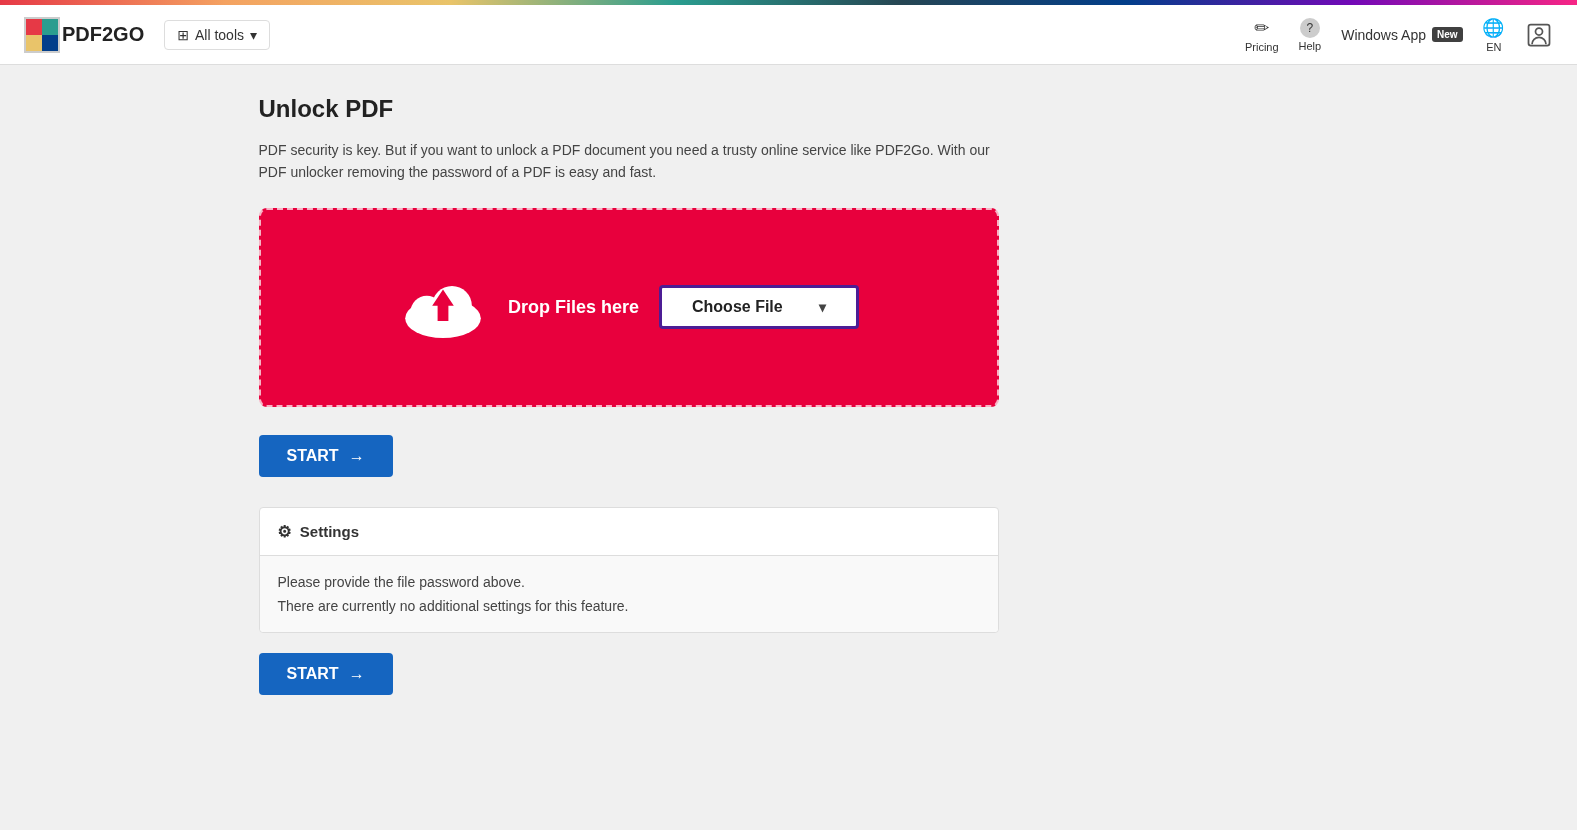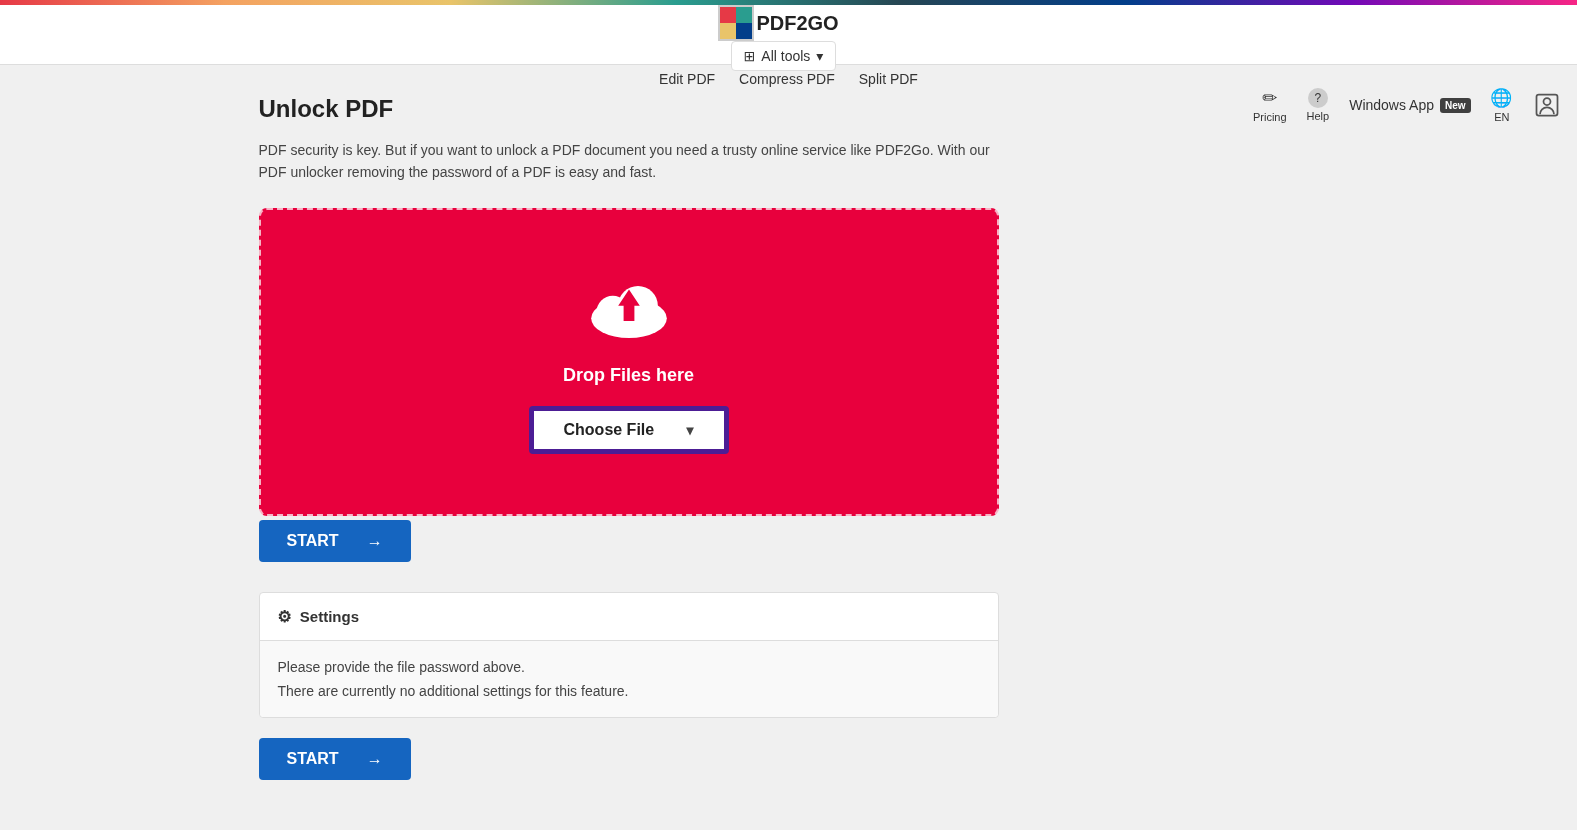--- a/index.html
+++ b/index.html
@@ -11,23 +11,22 @@
       background: linear-gradient(to right, #e63946, #f4a261, #e9c46a, #2a9d8f, #264653, #023e8a, #7209b7, #f72585);
     }
 
     
     .header {
       background: #fff;
       border-bottom: 1px solid #ddd;
       height: 60px;
       display: flex;
       align-items: center;
-      padding: 0 16px;
+      padding: 0 24px;
       gap: 0;
-      flex-direction: column;
     }
 
     .logo {
       display: flex;
       align-items: center;
       margin-right: 20px;
       font-weight: bold;
       font-size: 22px;
       text-decoration: none;
       color: #333;
@@ -158,37 +157,36 @@
       max-width: 800px;
     }
 
     
     .drop-zone {
       background: #e8003d;
       border: 2px dashed rgba(255,255,255,0.7);
       border-radius: 8px;
       padding: 60px 20px;
       display: flex;
-      flex-direction: column;
       align-items: center;
       justify-content: center;
       gap: 20px;
       cursor: pointer;
-      margin-bottom: 4px;
+      margin-bottom: 28px;
     }
 
     .drop-text {
       color: white;
       font-size: 18px;
       font-weight: 600;
     }
 
     .choose-file-btn {
       background: white;
-      border: 5px solid #4c1d95;
+      border: 3px solid #4c1d95;
       border-radius: 4px;
       padding: 10px 30px;
       font-size: 16px;
       font-weight: 600;
       color: #222;
       cursor: pointer;
       display: flex;
       align-items: center;
       gap: 8px;
       min-width: 200px;
@@ -205,21 +203,21 @@
       background: #1565c0;
       color: white;
       border: none;
       border-radius: 4px;
       padding: 12px 28px;
       font-size: 16px;
       font-weight: 600;
       cursor: pointer;
       display: flex;
       align-items: center;
-      gap: 28px;
+      gap: 10px;
       margin-bottom: 30px;
     }
 
     
     .settings-section {
       border: 1px solid #ddd;
       border-radius: 4px;
       background: #fff;
       margin-bottom: 20px;
     }
@@ -285,25 +283,20 @@
     </div>
     <span class="logo-text">PDF2GO</span>
   </a>
 
   <button class="nav-all-tools">
     <span>⊞</span>
     <span>All tools</span>
     <span>▾</span>
   </button>
 
-  <nav class="nav-links">
-    <a class="nav-link" href="#">Edit PDF</a>
-    <a class="nav-link" href="#">Compress PDF</a>
-    <a class="nav-link" href="#">Split PDF</a>
-  </nav>
 
   <div class="header-right">
     <div class="header-icon-btn">
       <span style="font-size:18px;">✏</span>
       <span>Pricing</span>
     </div>
 
     <div class="header-icon-btn">
       <span style="font-size:18px; background:#ccc; border-radius:50%; width:20px; height:20px; display:flex; align-items:center; justify-content:center; font-size:12px;">?</span>
       <span>Help</span>

